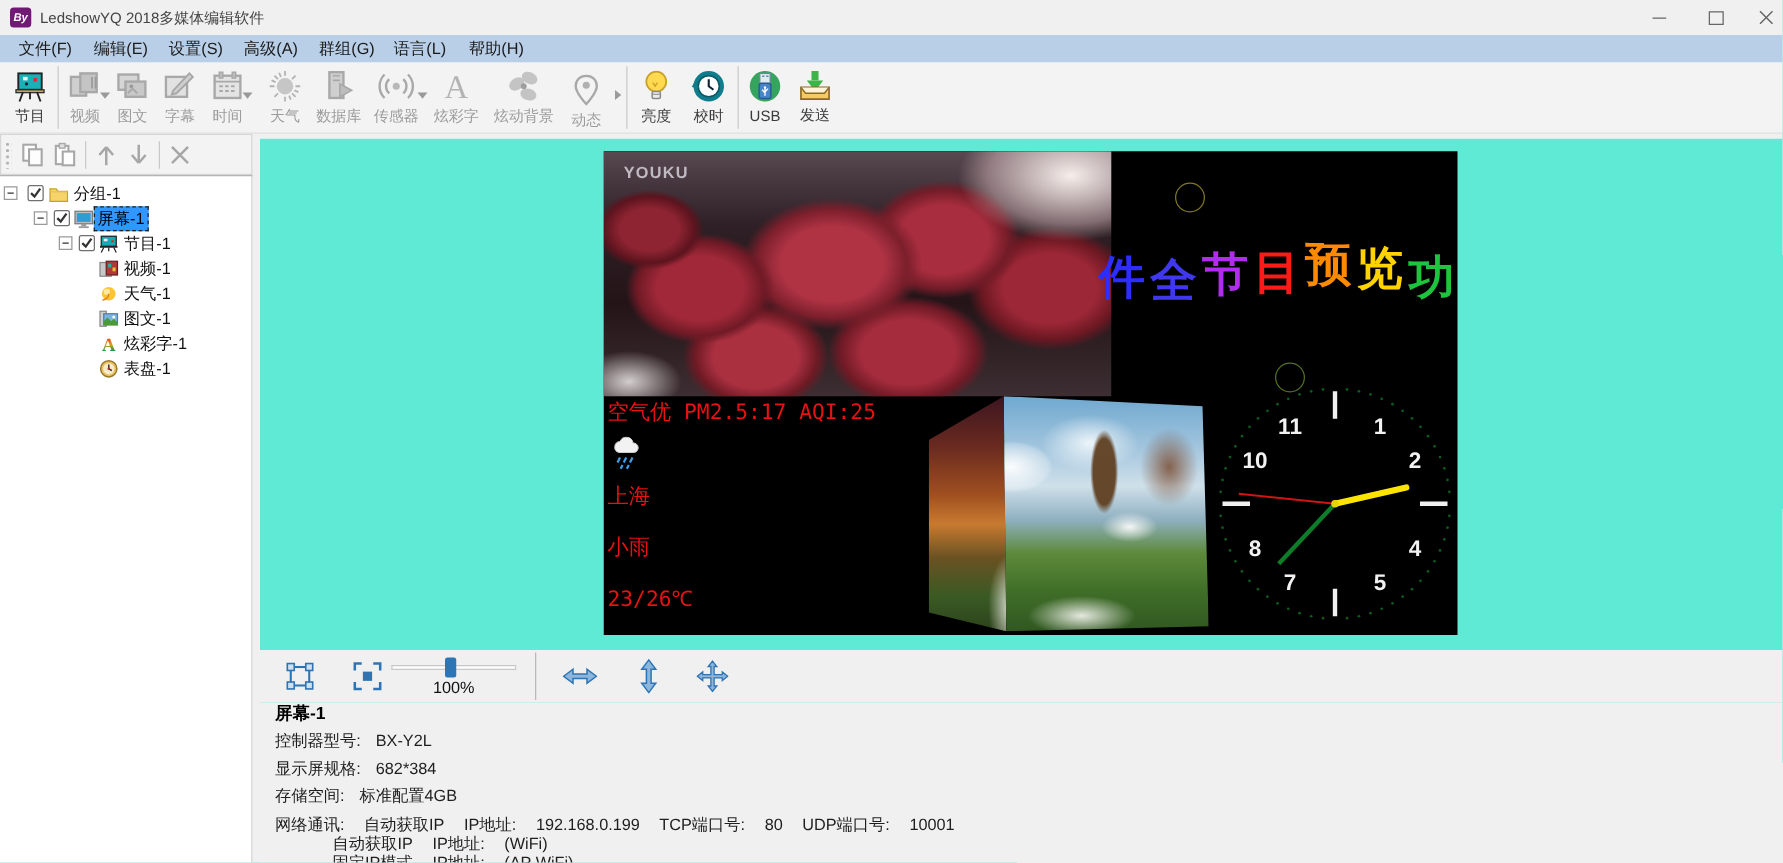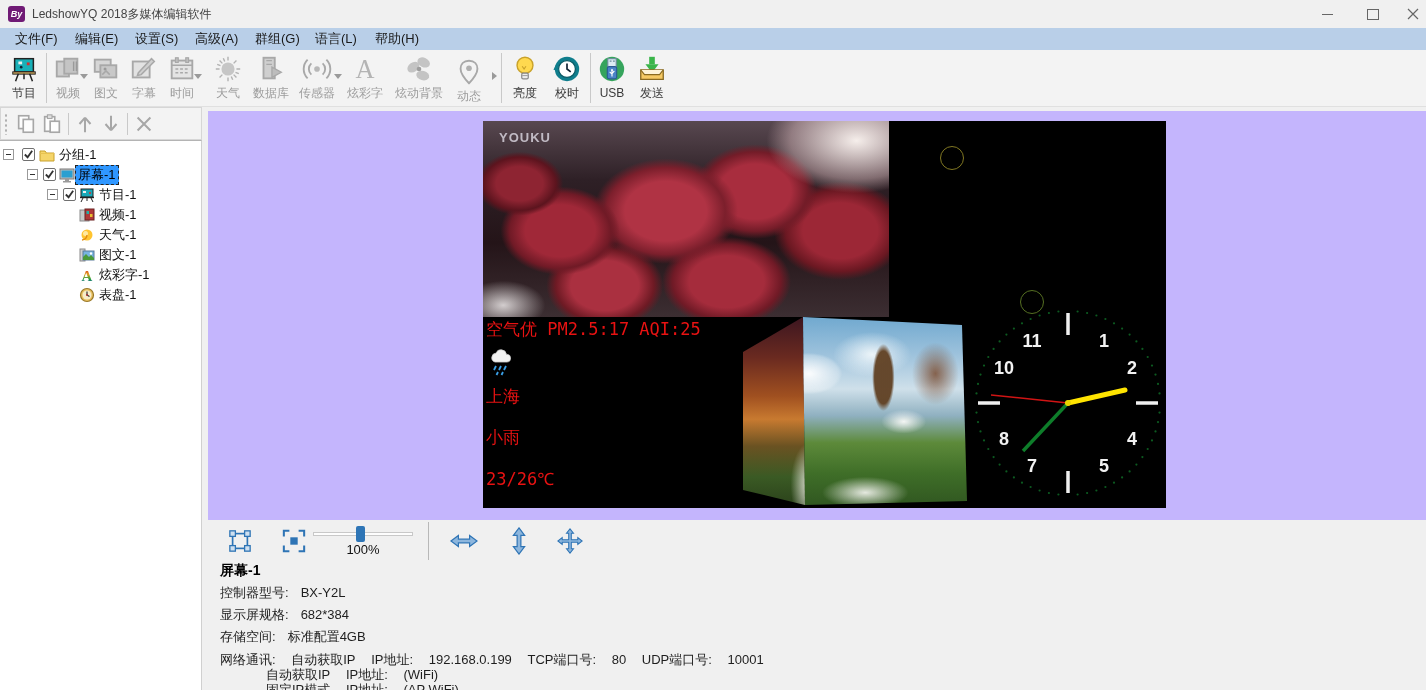--- a/index.html
+++ b/index.html
@@ -42,21 +42,21 @@
   .treepanel { position:absolute; left:0; top:140px; width:202px; height:550px; background:#fff; border-top:1px solid #b4b4b4; border-right:1px solid #d0d0d0; padding-top:4px; }
   .trow { position:relative; height:20px; font-size:13px; color:#111; }
   .exp { position:absolute; top:4px; width:11px; height:11px; background:#fff; border:1px solid #9a9a9a; }
   .exp::before { content:""; position:absolute; left:2px; top:4px; width:5px; height:1px; background:#333; }
   .chk { position:absolute; top:3px; width:13px; height:13px; background:#fff; border:1px solid #707070; border-radius:2px; display:flex; align-items:center; justify-content:center; }
   .tico { position:absolute; top:2px; width:16px; height:16px; }
   .tlab { position:absolute; top:0; line-height:20px; padding:0 3px; white-space:nowrap; }
   .tlab.sel { background:#2f97ff; color:#000; outline:1px dashed #222; outline-offset:-1px; }
 
   
-  .preview { position:absolute; left:208px; top:111px; width:1218px; height:499px; background:#c4b5fd; }
+  .preview { position:absolute; left:208px; top:111px; width:1218px; height:499px; background:#5eead4; }
   .screen { position:absolute; left:275px; top:10px; width:683px; height:387px; background:#000; overflow:hidden; }
 
   .video { position:absolute; left:0; top:0; width:406px; height:196px;
     background:
       radial-gradient(120px 70px at 92% 10%, rgba(255,248,244,.95), rgba(228,198,200,.45) 55%, transparent 75%),
       radial-gradient(60px 35px at 5% 94%, rgba(238,234,234,.85), transparent 70%),
       radial-gradient(52px 38px at 9% 32%, #8e2432 0 45%, #5c141e 70%, transparent 84%),
       radial-gradient(70px 52px at 19% 56%, #a02838 0 50%, #701a26 72%, transparent 85%),
       radial-gradient(85px 62px at 45% 46%, #b03344 0 48%, #7c1f2c 70%, transparent 85%),
       radial-gradient(72px 55px at 67% 36%, #a82d3e 0 50%, #731c28 72%, transparent 86%),
@@ -297,21 +297,21 @@
             <circle cx="16" cy="16" r="13" fill="#35a45c"></circle>
             <rect x="11.5" y="5" width="9" height="9" fill="#dcebf4" stroke="#6a8a9a" stroke-width="1.2"></rect>
             <path d="M13.5,7.5 h2 M17,7.5 h2" stroke="#6a8a9a" stroke-width="1.4"></path>
             <rect x="11" y="13.5" width="10" height="13" rx="2" fill="#4a84c8" stroke="#2a5a94" stroke-width="1.2"></rect>
             <path d="M16,17 v7 M13.5,19 l2.5,2.5 M18.5,18 l-2.5,3" stroke="#fff" stroke-width="1.2" fill="none"></path>
             <circle cx="16" cy="17" r="1" fill="#fff"></circle>
           </svg>
       </div>
       <div class="tlabel">USB</div>
     </div>
-    <div class="tbtn" style="width:42px;">
+    <div class="tbtn" style="width:42px;font-family:Liberation Mono, monospace;">
       <div class="ticon">
         <svg width="30" height="30" viewBox="0 0 32 32">
             <rect x="13" y="3" width="6" height="8" fill="#3ab54a"></rect>
             <path d="M9,11 h14 L16,20 z" fill="#3ab54a"></path>
             <path d="M4,17 h24 v10 h-24 z" fill="#f5c964" stroke="#8a6a20" stroke-width="1.4"></path>
             <path d="M4,17 l4,5 h16 l4,-5" fill="#fdf3d8" stroke="#8a6a20" stroke-width="1.2"></path>
           </svg>
       </div>
       <div class="tlabel">发送</div>
     </div>
@@ -447,20 +447,30 @@
     </div>
   </div>
 
   <div class="preview">
     <div class="screen">
 
       <div class="video">
         <div class="youku">YOUKU</div>
       </div>
 
+      <div class="scrolltext">
+        <span style="transform: translateY(4px); color: rgb(45, 45, 255);">件</span>
+        <span style="transform: translateY(7px); color: rgb(64, 56, 240);">全</span>
+        <span style="transform: translateY(2px); color: rgb(176, 45, 240);">节</span>
+        <span style="transform: translateY(0px); color: rgb(255, 26, 26);">目</span>
+        <span style="transform: translateY(-6px); color: rgb(255, 138, 0);">预</span>
+        <span style="transform: translateY(-3px); color: rgb(255, 210, 0);">览</span>
+        <span style="transform: translateY(4px); color: rgb(31, 196, 62);">功</span>
+        
+      </div>
 
       <div class="bubble b1"></div>
       <div class="bubble b2"></div>
 
       <div class="weather" style="color: rgb(232, 18, 18);">
         <div class="wline w-air">空气优 PM2.5:17 AQI:25</div>
         <div class="w-icon">
           <svg width="24" height="28" viewBox="0 0 24 28">
               <path d="M6,13 a4.5,4.5 0 0,1 1,-8.8 a5.5,5.5 0 0,1 10.5,1.2 a3.8,3.8 0 0,1 0.5,7.6 z" fill="#f2f2f2" stroke="#cccccc" stroke-width="0.8"></path>
               <g stroke="#3aa0e8" stroke-width="1.8">

